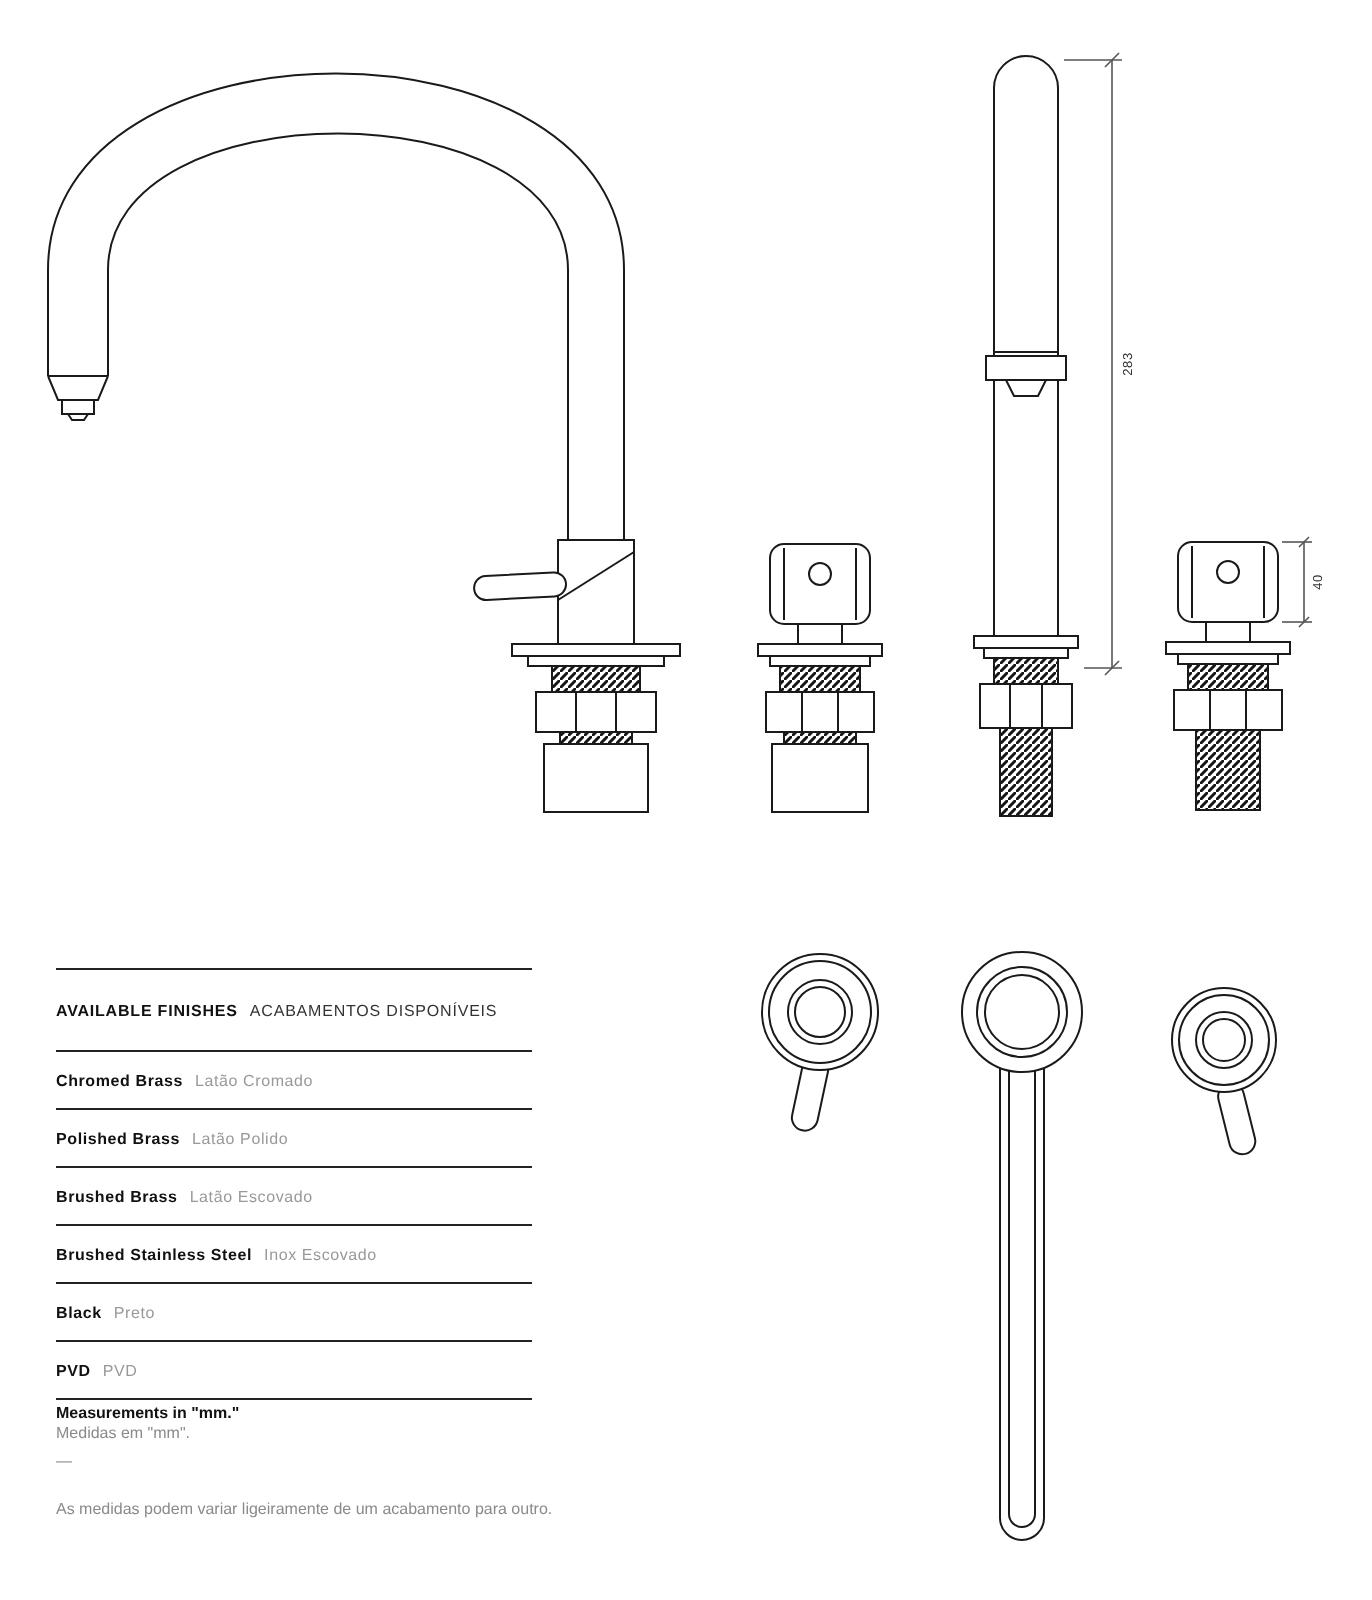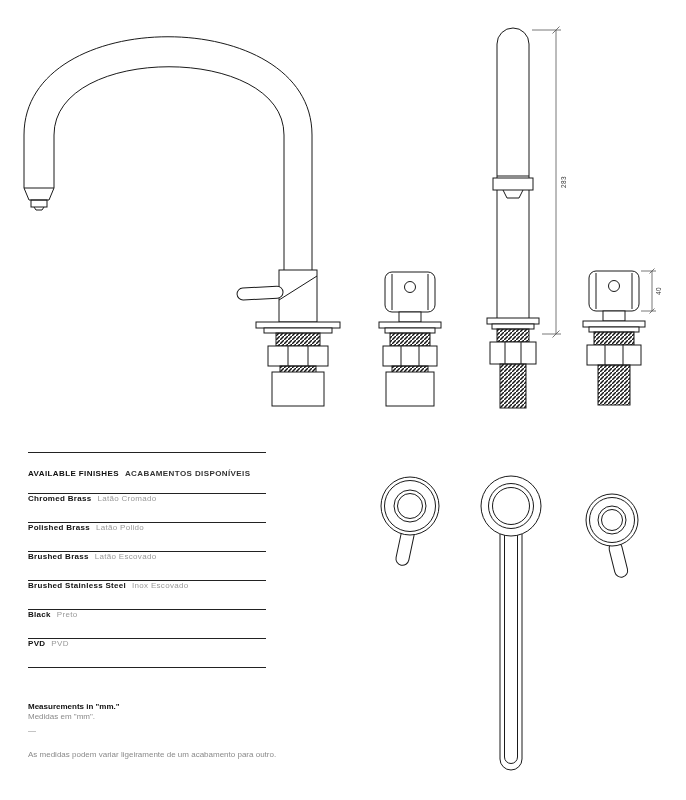--- a/index.html
+++ b/index.html
@@ -1,27 +1,27 @@
 <!DOCTYPE html>
 <html><head>
 <meta charset="utf-8">
 <style>
   html,body{margin:0;padding:0;background:#fff;}
   .page{position:relative;width:686px;height:800px;background:#fff;overflow:hidden;
         font-family:"Liberation Sans",sans-serif;color:#111;}
   svg{position:absolute;left:0;top:0;}
   .dim{font:6.5px "Liberation Sans",sans-serif;fill:#333;letter-spacing:.3px;}
-  .finishes{position:absolute;left:28px;top:452px;width:238px;}
+  .finishes{position:absolute;left:28px;top:484px;width:238px;}
   .fin-head{height:40px;display:flex;align-items:center;gap:6px;
             border-top:1px solid #222;border-bottom:1px solid #222;
             font-size:8px;letter-spacing:.4px;}
-  .fin-row{height:28px;display:flex;gap:6px;
+  .fin-row{height:28px;display:flex;align-items:center;gap:6px;
            border-bottom:1px solid #222;font-size:8px;letter-spacing:.3px;}
   .b{font-weight:bold;color:#111;white-space:nowrap;}
-  .h2{font-weight:bold;color:#333;white-space:nowrap;}
+  .h2{font-weight:normal;color:#333;white-space:nowrap;}
   .lt{font-weight:normal;color:#999;white-space:nowrap;}
   .notes{position:absolute;left:28px;top:702px;width:330px;font-size:8px;line-height:10px;}
   .notes .nb{font-weight:bold;color:#111;}
   .notes .ng{color:#8a8a8a;}
   .notes .dash{color:#8a8a8a;margin:4px 0 14px 0;}
 </style>
 </head>
 <body>
 
 <div class="page">

